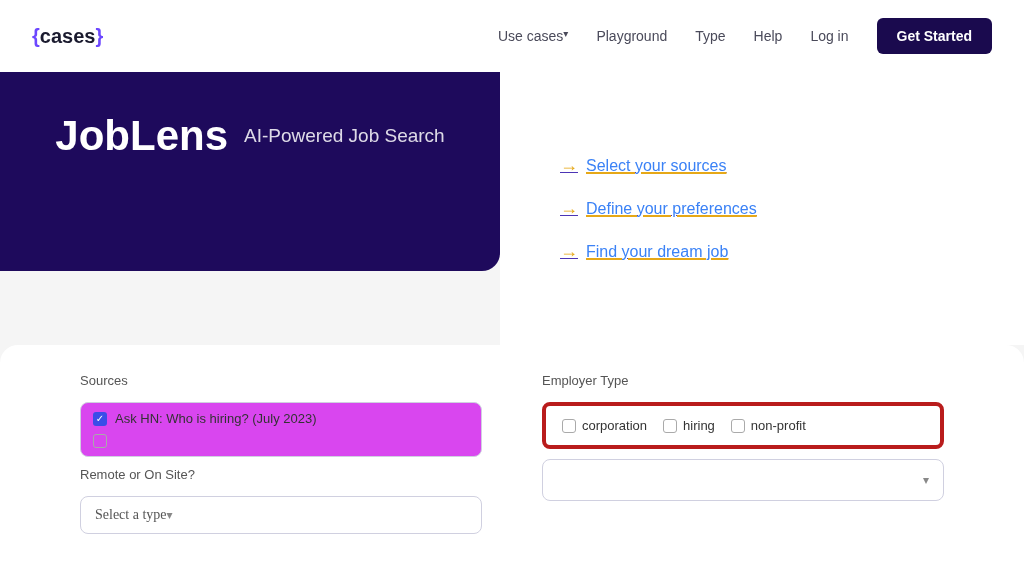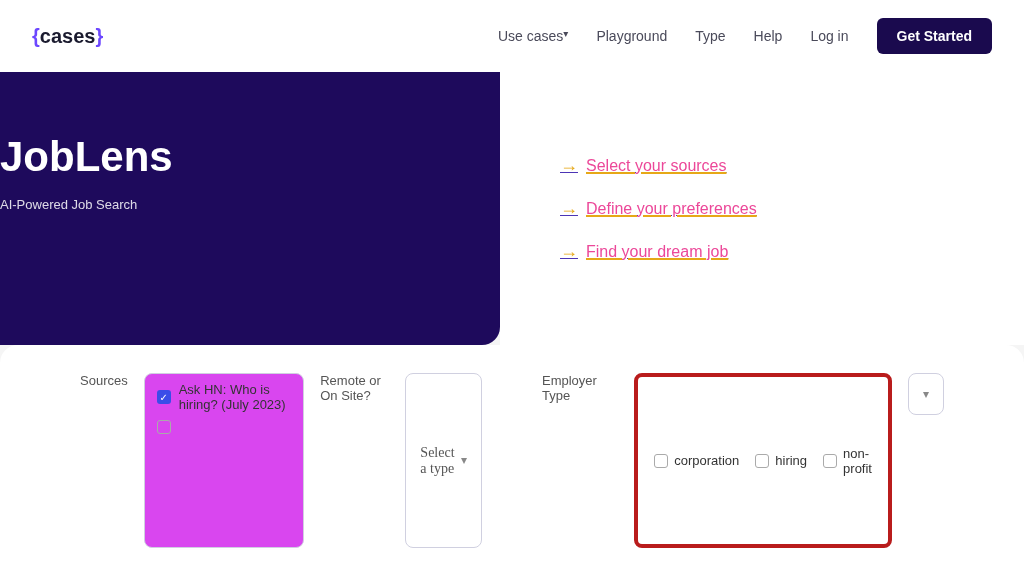--- a/index.html
+++ b/index.html
@@ -56,37 +56,37 @@
       font-weight: 600;
       cursor: pointer;
     }
 
     
     .left-panel {
       position: absolute;
       top: 0;
       left: 0;
       width: 500px;
-      height: 345px;
+      height: 271px;
       background: #1e0a5c;
       border-radius: 0 0 18px 0;
       display: flex;
-      flex-direction: column;
-      align-items: flex-start;
+      flex-direction: row;
+      align-items: center;
       justify-content: center;
       gap: 16px;
     }
     .product-title {
       color: white;
       font-size: 42px;
       font-weight: 700;
     }
     .product-subtitle {
       color: rgba(255,255,255,0.85);
-      font-size: 13px;
+      font-size: 19px;
       font-weight: 400;
     }
 
     
     .right-panel {
       position: absolute;
       top: 72px;
       left: 500px;
       right: 0;
       height: 273px;
@@ -107,21 +107,21 @@
       text-decoration: underline;
       cursor: pointer;
     }
     .step-arrow {
       color: #e6a817;
       font-size: 18px;
       font-weight: 700;
       text-decoration: none;
     }
     .step-link-text {
-      color: #ec4899;
+      color: #3b82f6;
       text-decoration: underline;
       text-decoration-color: #e6a817;
       text-decoration-thickness: 2px;
     }
 
     
     .form-area {
       position: absolute;
       top: 345px;
       left: 0;
@@ -130,22 +130,22 @@
       background: white;
       border-radius: 18px 18px 0 0;
       padding: 28px 80px;
       display: flex;
       gap: 60px;
     }
 
     .form-col {
       flex: 1;
       display: flex;
-      flex-direction: row;
-      gap: 16px;
+      flex-direction: column;
+      gap: 10px;
     }
 
     .form-label {
       font-size: 13px;
       color: #555;
       font-weight: 500;
       margin-bottom: 4px;
     }
 
     .sources-box {

